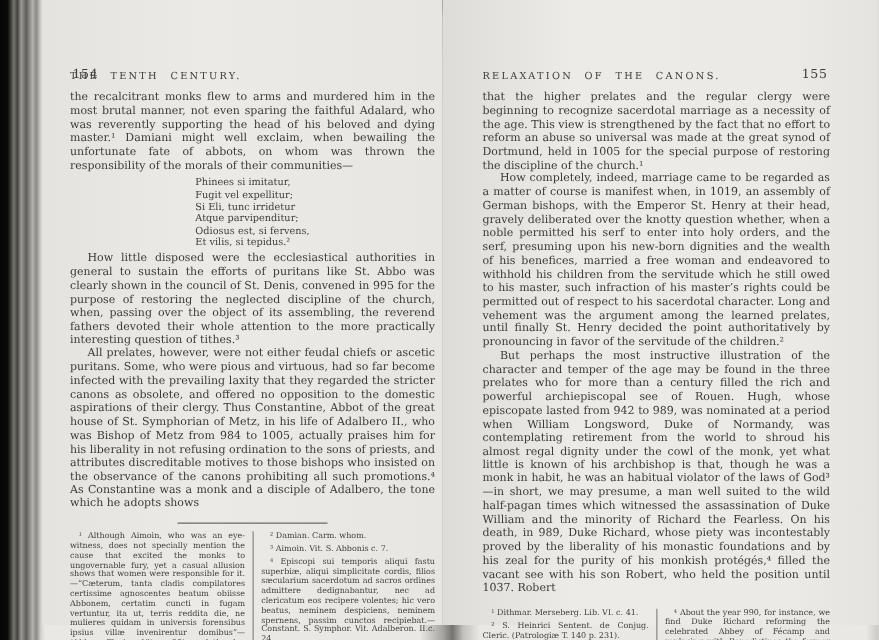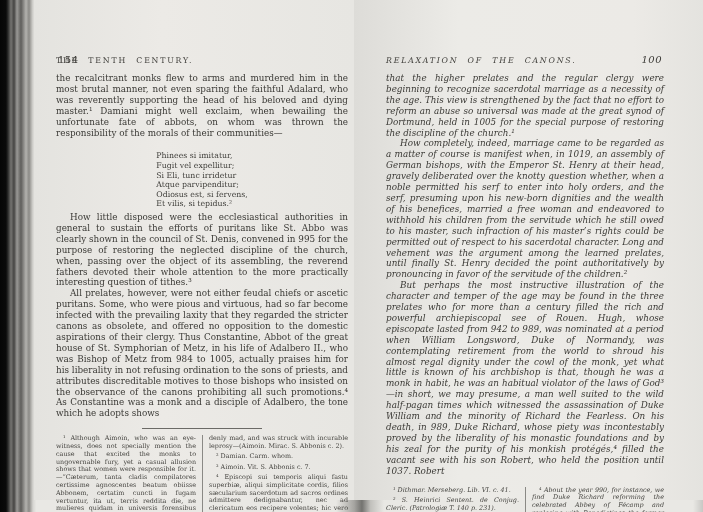--- a/index.html
+++ b/index.html
@@ -32,41 +32,41 @@
     background:radial-gradient(ellipse at 50% 30%,#000 0%,#000 45%,rgba(0,0,0,0) 75%);
   }
   .edge-right{
     position:absolute;right:0;top:0;bottom:0;width:10px;
     background:linear-gradient(90deg,rgba(0,0,0,0),rgba(0,0,0,0.14));
   }
 
   
   .page{position:absolute;top:0;bottom:12px;color:#3a3935;}
   .page-left{left:34px;width:320px;background:linear-gradient(90deg,#e4e3df,#eceae6 40%,#e7e6e2);}
-  .page-right{left:354px;right:0;background:linear-gradient(90deg,#dddcd8,#ecebe7 30%,#eceae6 80%,#e4e3df);font-style:italic;}
+  .page-right{left:354px;right:0;background:linear-gradient(90deg,#dddcd8,#ecebe7 30%,#eceae6 80%,#e4e3df);}
   .content{position:absolute;top:54px;}
   .content-l{left:22px;width:292px;}
   .content-r{left:32px;width:278px;}
 
   .pagehead{position:relative;height:16px;margin-bottom:3px;}
   .pageno{position:absolute;top:0;font-size:10px;letter-spacing:0.5px;color:#3d3c38;}
   .pageno.l{left:2px;} .pageno.r{right:2px;}
   .runhead{
     position:absolute;left:0;right:0;top:2px;
     font-size:7.8px;letter-spacing:1.8px;word-spacing:5px;color:#42413d;
   }
 
   .body-text p{
     margin:0;font-size:8.8px;line-height:10.9px;text-align:justify;
     color:#3a3935;
   }
   .body-text p.ind{text-indent:14px;}
 
   .verse{
-    width:fit-content;margin:13px auto 3px auto;
+    width:fit-content;margin:3px auto 3px auto;
     font-size:7.8px;line-height:9.6px;white-space:pre-line;text-align:left;color:#3f3e3a;
   }
 
   .fn-rule{width:120px;height:1px;background:#6b6a66;margin:9px auto 5px auto;}
   .footnotes{display:flex;margin-top:6px;}
   .footnotes.pad-top{margin-top:10px;}
   .fn-col{width:50%;box-sizing:border-box;font-size:6.4px;line-height:7.8px;color:#44433f;text-align:justify;}
   .fn-col.first{padding-right:6px;}
   .fn-col.second{padding-left:6px;border-left:1px solid #8a8985;}
   .fn-col p{margin:0 0 2.5px 0;text-indent:7px;}
@@ -101,34 +101,33 @@
         <p class="ind">All prelates, however, were not either feudal chiefs or ascetic puritans. Some, who were pious and virtuous, had so far become infected with the prevailing laxity that they regarded the stricter canons as obsolete, and offered no opposition to the domestic aspirations of their clergy. Thus Constantine, Abbot of the great house of St. Symphorian of Metz, in his life of Adalbero II., who was Bishop of Metz from 984 to 1005, actually praises him for his liberality in not refusing ordination to the sons of priests, and attributes discreditable motives to those bishops who insisted on the observance of the canons prohibiting all such promotions.⁴ As Constantine was a monk and a disciple of Adalbero, the tone which he adopts shows</p>
       </div>
 
       <div class="fn-rule"></div>
 
       <div class="footnotes">
         <div class="fn-col first">
           <p>¹ Although Aimoin, who was an eye-witness, does not specially mention the cause that excited the monks to ungovernable fury, yet a casual allusion shows that women were responsible for it.—“Cæterum, tanta cladis compilatores certissime agnoscentes beatum obiisse Abbonem, certatim cuncti in fugam vertuntur, ita ut, terris reddita die, ne mulieres quidam in universis forensibus ipsius villæ invenirentur domibus”—(Abbon. Floriac. Vit. c. 20)—and the day after his death “una ex his mulieribus quæ clamore suo seditionem concitaverant” became sud-</p>
         </div>
         <div class="fn-col second">
-          <p class="cont">denly mad, and was struck with incurable leprosy—(Aimoin. Mirac. S. Abbonis c. 2).</p>
           <p>² Damian. Carm. whom.</p>
           <p>³ Aimoin. Vit. S. Abbonis c. 7.</p>
           <p>⁴ Episcopi sui temporis aliqui fastu superbiæ, aliqui simplicitate cordis, filios sæcularium sacerdotum ad sacros ordines admittere dedignabantur, nec ad clericatum eos recipere volentes; hic vero beatus, neminem despiciens, neminem spernens, passim cunctos recipiebat.—Constant. S. Symphor. Vit. Adalberon. II.c. 24.</p>
         </div>
       </div>
     </div>
   </div>
 
   <div class="page page-right">
     <div class="content content-r">
       <div class="pagehead">
         <span class="runhead">RELAXATION OF THE CANONS.</span>
-        <span class="pageno r">100</span>
+        <span class="pageno r">155</span>
       </div>
 
       <div class="body-text">
         <p>that the higher prelates and the regular clergy were beginning to recognize sacerdotal marriage as a necessity of the age. This view is strengthened by the fact that no effort to reform an abuse so universal was made at the great synod of Dortmund, held in 1005 for the special purpose of restoring the discipline of the church.¹</p>
         <p class="ind">How completely, indeed, marriage came to be regarded as a matter of course is manifest when, in 1019, an assembly of German bishops, with the Emperor St. Henry at their head, gravely deliberated over the knotty question whether, when a noble permitted his serf to enter into holy orders, and the serf, presuming upon his new-born dignities and the wealth of his benefices, married a free woman and endeavored to withhold his children from the servitude which he still owed to his master, such infraction of his master’s rights could be permitted out of respect to his sacerdotal character. Long and vehement was the argument among the learned prelates, until finally St. Henry decided the point authoritatively by pronouncing in favor of the servitude of the children.²</p>
         <p class="ind">But perhaps the most instructive illustration of the character and temper of the age may be found in the three prelates who for more than a century filled the rich and powerful archiepiscopal see of Rouen. Hugh, whose episcopate lasted from 942 to 989, was nominated at a period when William Longsword, Duke of Normandy, was contemplating retirement from the world to shroud his almost regal dignity under the cowl of the monk, yet what little is known of his archbishop is that, though he was a monk in habit, he was an habitual violator of the laws of God³—in short, we may presume, a man well suited to the wild half-pagan times which witnessed the assassination of Duke William and the minority of Richard the Fearless. On his death, in 989, Duke Richard, whose piety was incontestably proved by the liberality of his monastic foundations and by his zeal for the purity of his monkish protégés,⁴ filled the vacant see with his son Robert, who held the position until 1037. Robert</p>
       </div>
 
       <div class="footnotes pad-top">
         <div class="fn-col first">

